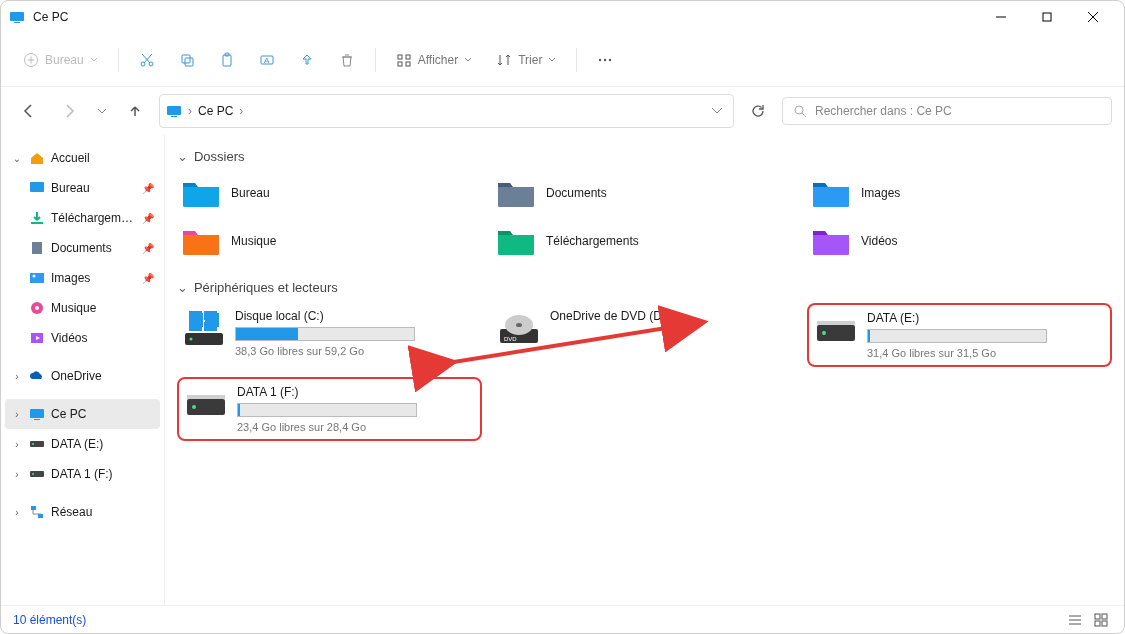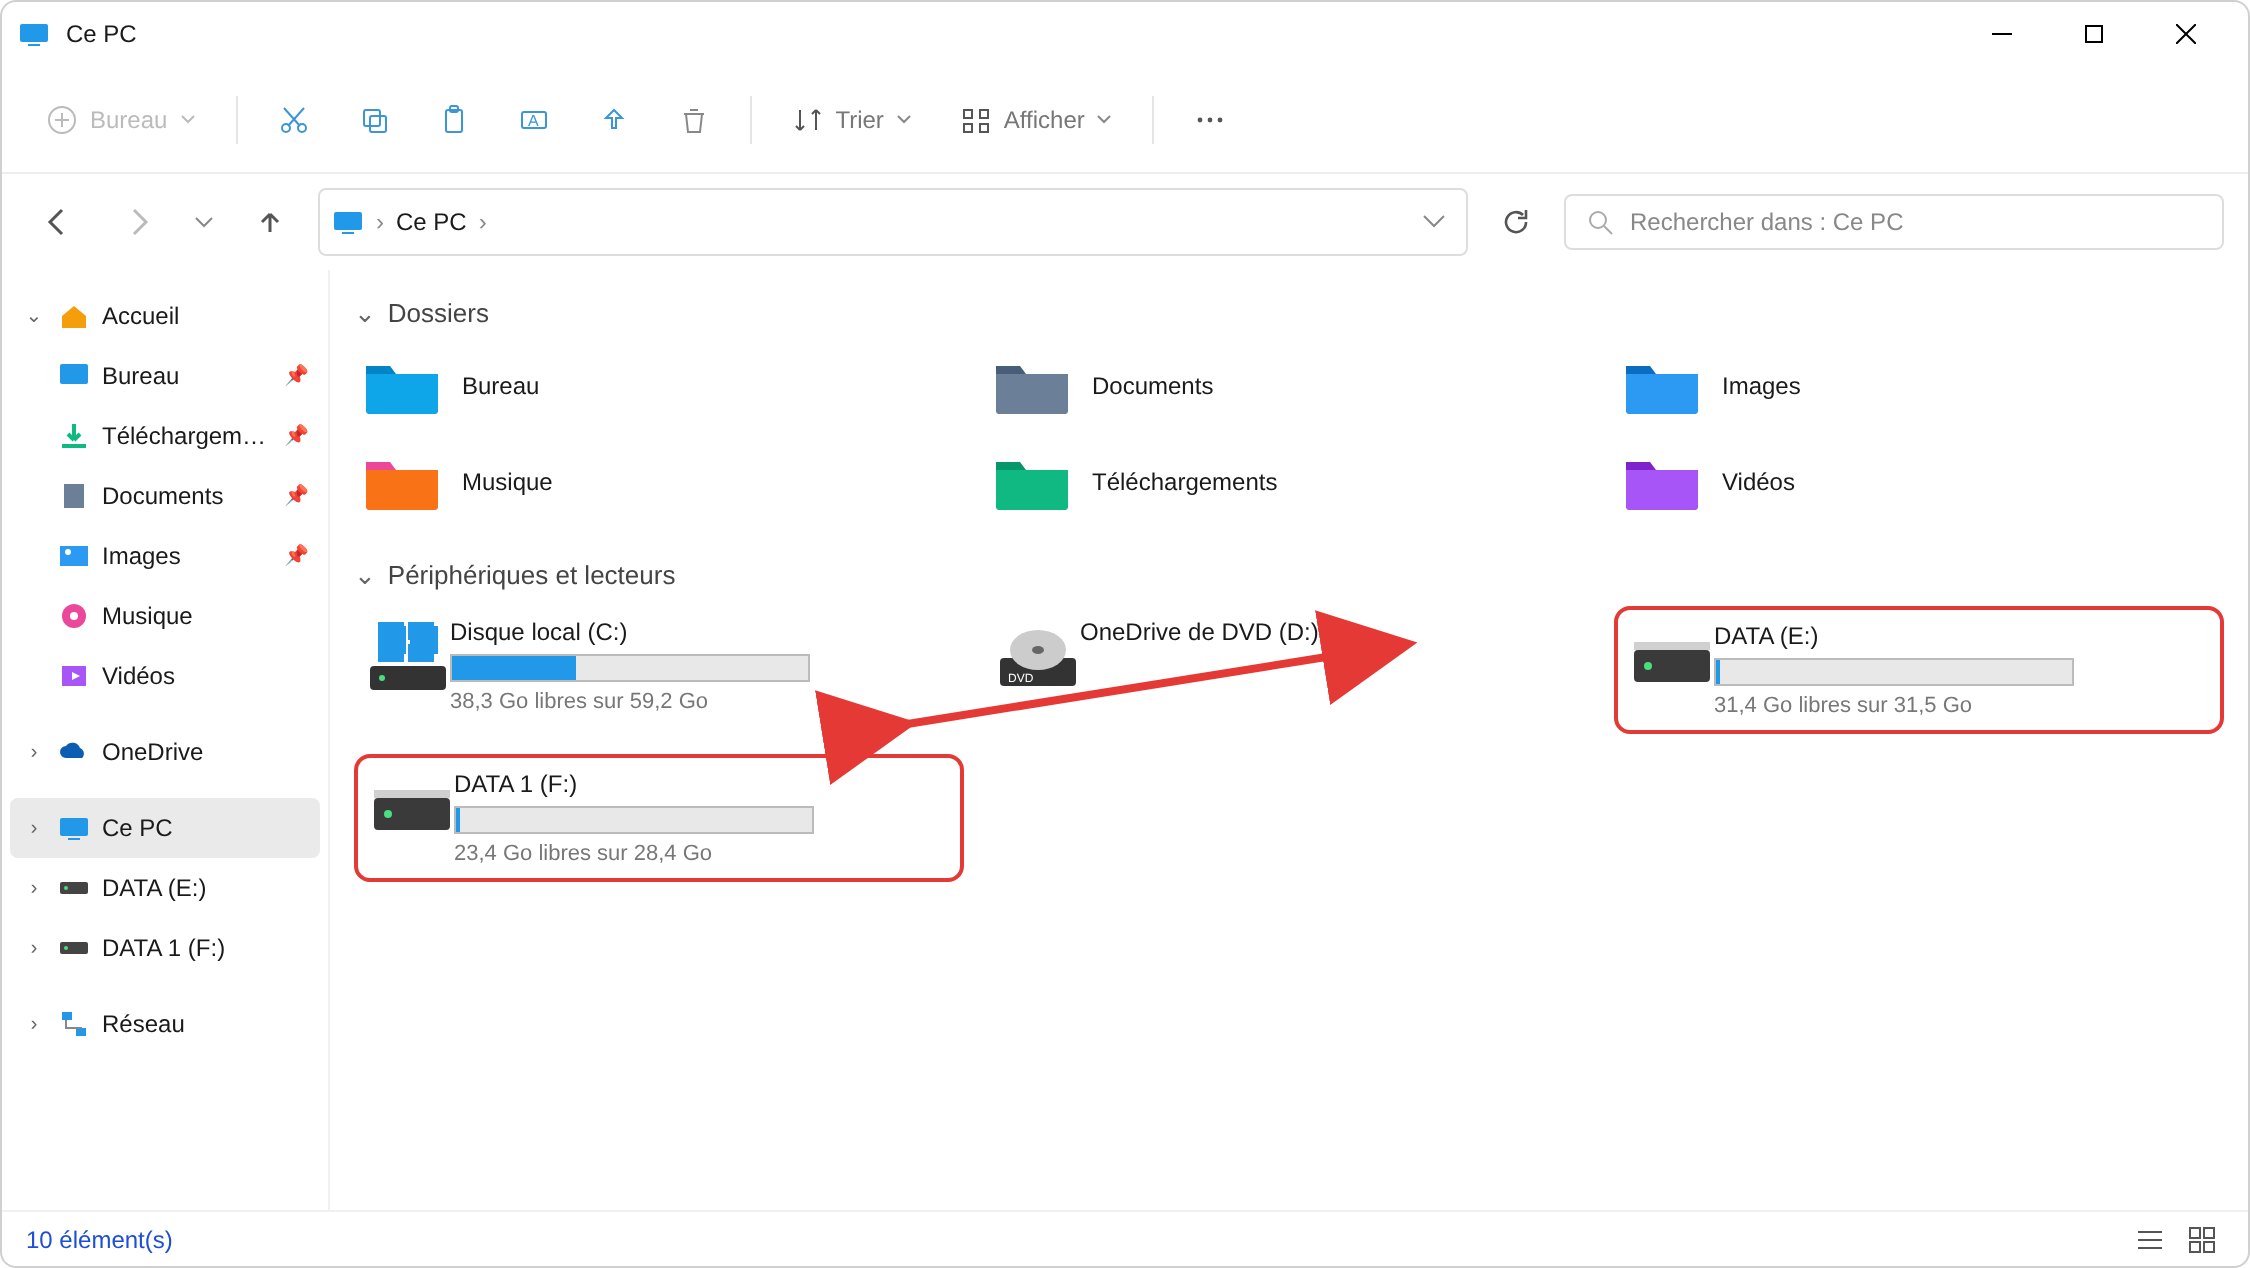--- a/index.html
+++ b/index.html
@@ -44,21 +44,21 @@
 .content { flex: 1; padding: 10px 12px; position: relative; }
 .section-hdr { display: flex; align-items: center; gap: 6px; color: #444; font-size: 13px; margin: 4px 0 8px 0; cursor: pointer; }
 .section-hdr .chev { color: #666; }
 
 .folder-grid { display: grid; grid-template-columns: repeat(3, 1fr); gap: 6px 10px; margin-bottom: 18px; }
 .folder-item { display: flex; align-items: center; gap: 10px; height: 42px; padding: 4px; cursor: pointer; }
 .folder-item .fic { width: 40px; height: 32px; }
 .folder-item .flbl { font-size: 12px; }
 
 .drive-grid { display: grid; grid-template-columns: repeat(3, 1fr); gap: 10px 10px; }
-.drive-item { display: flex; padding: 6px; cursor: pointer; position: relative; }
+.drive-item { display: flex; gap: 10px; padding: 6px; cursor: pointer; position: relative; }
 .drive-item.boxed { border: 2px solid #e53935; border-radius: 8px; }
 .drive-item .dic { width: 42px; height: 42px; flex-shrink: 0; }
 .drive-info { flex: 1; }
 .drive-name { font-size: 12px; margin-bottom: 4px; }
 .drive-bar { width: 100%; max-width: 180px; height: 14px; border: 1px solid #bbb; background: #e8e8e8; position: relative; }
 .drive-bar .fill { position: absolute; left: 0; top: 0; bottom: 0; background: #2199e8; }
 .drive-sub { font-size: 11px; color: #777; margin-top: 4px; }
 
 
 .statusbar { position: absolute; bottom: 0; left: 0; right: 0; height: 28px; display: flex; align-items: center; padding: 0 12px; color: #1d4ed8; font-size: 12px; border-top: 1px solid #f0f0f0; }
@@ -149,35 +149,35 @@
       </svg>
     </div>
   <div class="btn icon-btn">
       <svg width="16" height="16">
         <path d="M4 5h8l-1 9H5z M3 5h10 M6 3h4" fill="none" stroke="#888"></path>
       </svg>
     </div>
   <div class="sep"></div>
   <div class="btn">
     <svg width="16" height="16">
-        <path d="M4 3v10m0 0l-2-2m2 2l2-2 M12 13V3m0 0l-2 2m2-2l2 2" fill="none" stroke="#555"></path>
-      </svg>
-    <span>Trier</span>
-    <svg class="chev-sm" viewBox="0 0 8 8">
-        <path d="M1 2l3 3 3-3" fill="none" stroke="#888"></path>
-      </svg>
-  </div>
-  <div class="btn">
-    <svg width="16" height="16">
         <rect x="2" y="3" width="4" height="4" fill="none" stroke="#555"></rect>
         <rect x="10" y="3" width="4" height="4" fill="none" stroke="#555"></rect>
         <rect x="2" y="10" width="4" height="4" fill="none" stroke="#555"></rect>
         <rect x="10" y="10" width="4" height="4" fill="none" stroke="#555"></rect>
       </svg>
     <span>Afficher</span>
+    <svg class="chev-sm" viewBox="0 0 8 8">
+        <path d="M1 2l3 3 3-3" fill="none" stroke="#888"></path>
+      </svg>
+  </div>
+  <div class="btn">
+    <svg width="16" height="16">
+        <path d="M4 3v10m0 0l-2-2m2 2l2-2 M12 13V3m0 0l-2 2m2-2l2 2" fill="none" stroke="#555"></path>
+      </svg>
+    <span>Trier</span>
     <svg class="chev-sm" viewBox="0 0 8 8">
         <path d="M1 2l3 3 3-3" fill="none" stroke="#888"></path>
       </svg>
   </div>
   <div class="sep"></div>
   <div class="btn icon-btn">
       <svg width="16" height="16">
         <circle cx="3" cy="8" r="1.2" fill="#555"></circle>
         <circle cx="8" cy="8" r="1.2" fill="#555"></circle>
         <circle cx="13" cy="8" r="1.2" fill="#555"></circle>

